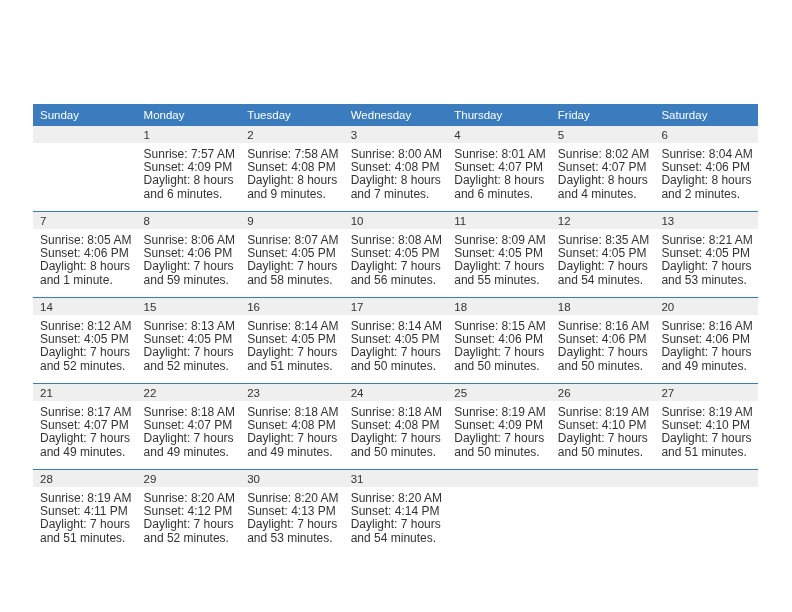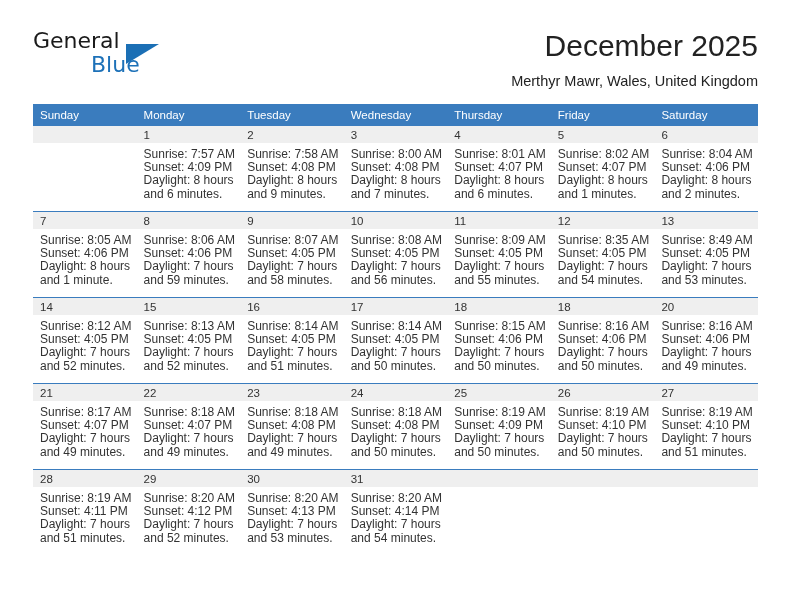--- a/index.html
+++ b/index.html
@@ -144,34 +144,20 @@
   }
   .cell-body div {
     white-space: nowrap;
   }
 </style>
 </head>
 <body>
 
 <div class="page">
 
-  <div class="top-bar">
-
-    <div class="logo">
-      <span class="logo-general">General</span>
-      <span class="logo-triangle"></span>
-      <span class="logo-blue">Blue</span>
-    </div>
-
-    <div class="title-block">
-      <div class="month-title">December 2025</div>
-      <div class="location-subtitle">Merthyr Mawr, Wales, United Kingdom</div>
-    </div>
-
-  </div>
 
   <table class="calendar">
     <thead>
       <tr>
         <th>Sunday</th>
         <th>Monday</th>
         <th>Tuesday</th>
         <th>Wednesday</th>
         <th>Thursday</th>
         <th>Friday</th>
@@ -236,21 +222,21 @@
             </div>
           </div>
         </td>
         <td>
           <div class="cell">
             <div class="day-num-band">5</div>
             <div class="cell-body">
               <div>Sunrise: 8:02 AM</div>
               <div>Sunset: 4:07 PM</div>
               <div>Daylight: 8 hours</div>
-              <div>and 1 minutes.</div>
+              <div>and 4 minutes.</div>
             </div>
           </div>
         </td>
         <td>
           <div class="cell">
             <div class="day-num-band">6</div>
             <div class="cell-body">
               <div>Sunrise: 8:04 AM</div>
               <div>Sunset: 4:06 PM</div>
               <div>Daylight: 8 hours</div>
@@ -324,21 +310,21 @@
               <div>Sunset: 4:05 PM</div>
               <div>Daylight: 7 hours</div>
               <div>and 54 minutes.</div>
             </div>
           </div>
         </td>
         <td>
           <div class="cell">
             <div class="day-num-band">13</div>
             <div class="cell-body">
-              <div>Sunrise: 8:49 AM</div>
+              <div>Sunrise: 8:21 AM</div>
               <div>Sunset: 4:05 PM</div>
               <div>Daylight: 7 hours</div>
               <div>and 53 minutes.</div>
             </div>
           </div>
         </td>
       </tr>
 
       <tr class="week-row">
         <td>

